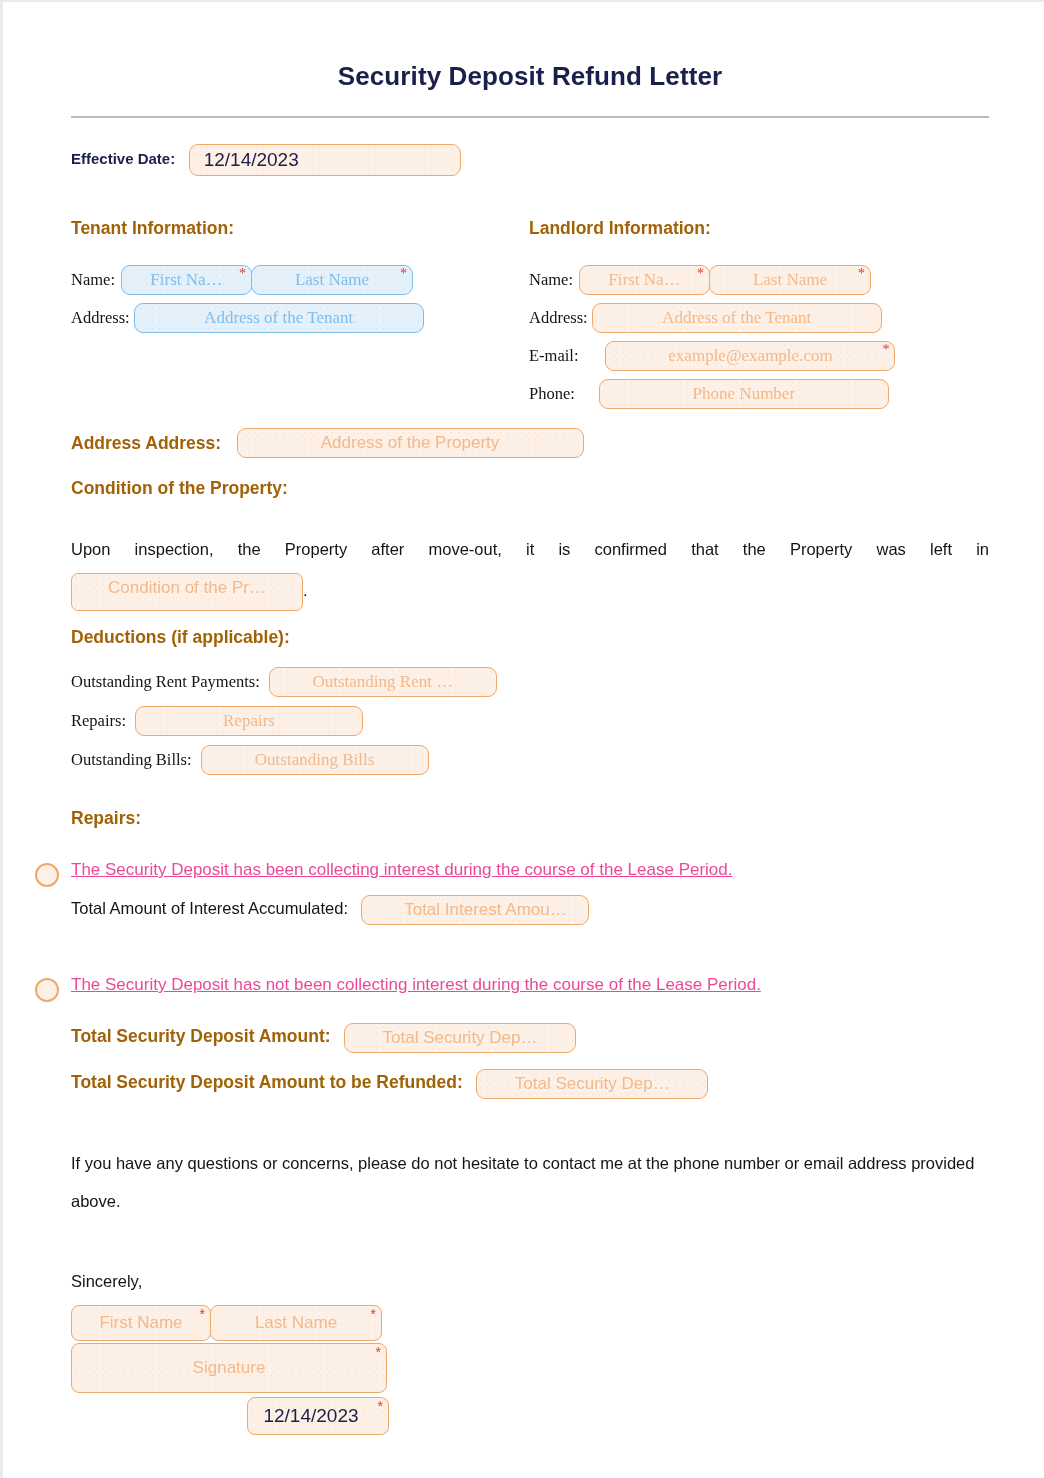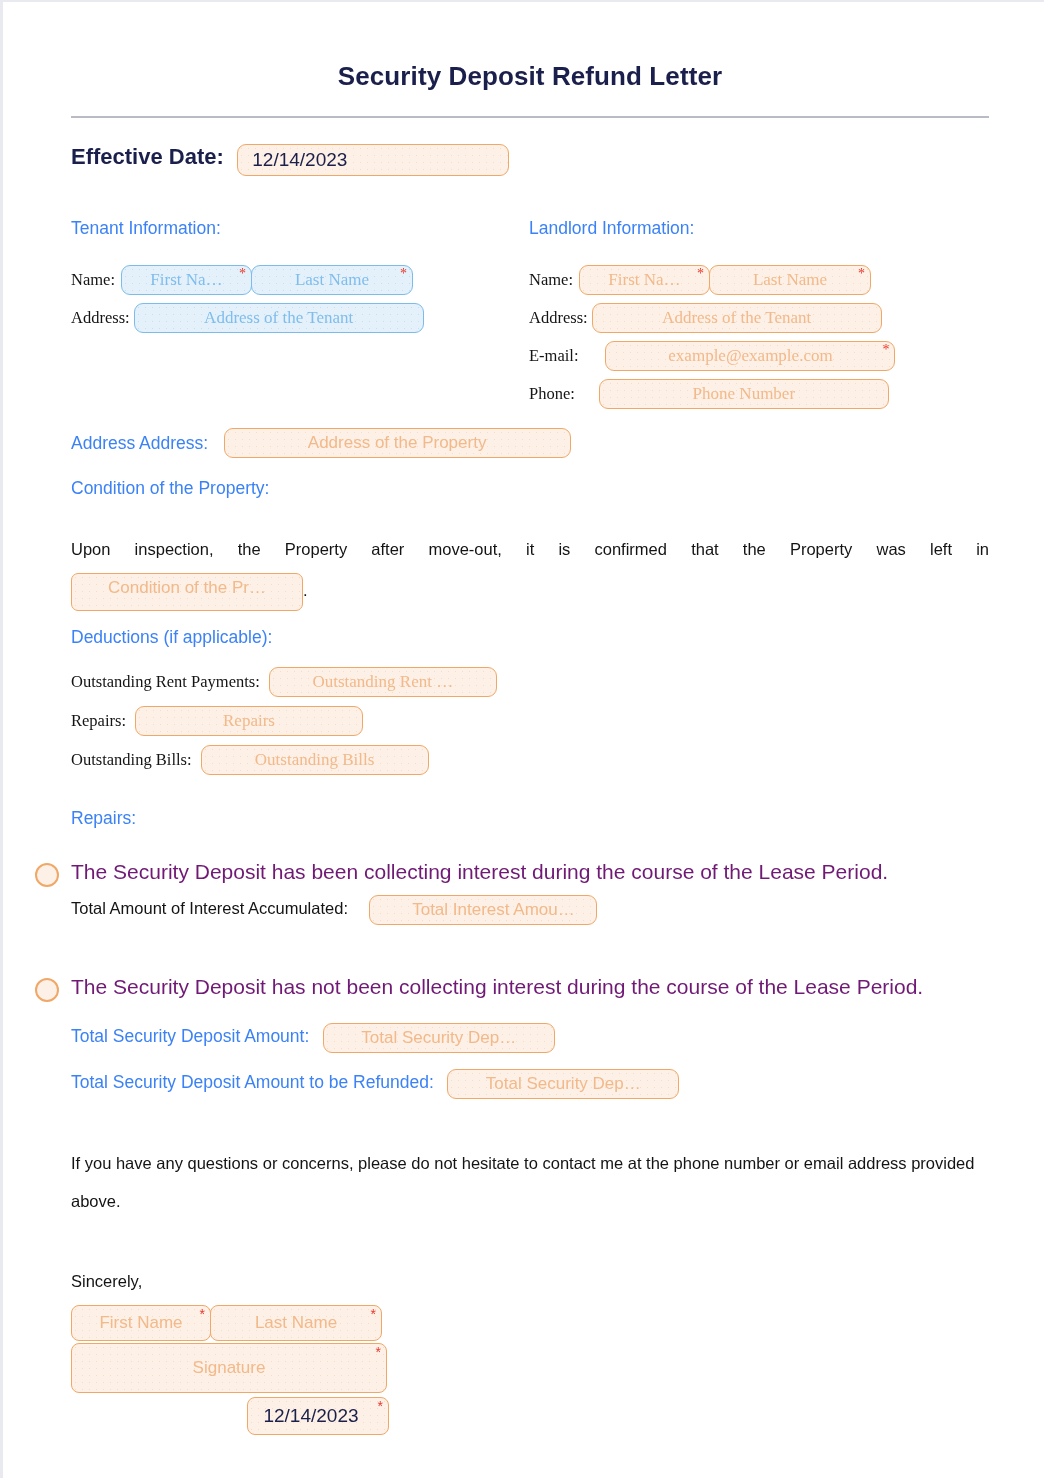--- a/index.html
+++ b/index.html
@@ -47,22 +47,22 @@
     margin-top: 24px;
     height: 0;
     border: 0;
     border-top: 2px solid #b9bcc4;
     width: 918px;
   }
 
   
   .sec-head {
     font-size: 17.5px;
-    font-weight: normal;
-    color: #3b82f6;
+    font-weight: bold;
+    color: #a16207;
   }
   .lbl {
     font-size: 16.5px;
     color: #141414;
     font-weight: normal;
   }
   .body-text {
     font-size: 16.5px;
     color: #141414;
     line-height: 38px;
@@ -118,21 +118,21 @@
     top: 1px;
     right: 5px;
     line-height: 14px;
   }
 
   
   .row { position: absolute; white-space: nowrap; }
 
   
   #r-eff { top: 142px; left: 0; }
-  #r-eff .lbl { font-size: 22px; font-weight: bold; color: #1a1f4b; }
+  #r-eff .lbl { font-size: 15px; font-weight: bold; color: #1a1f4b; }
   #f-eff { width: 272px; height: 32px; line-height: 30px; margin-left: 9px; }
 
   
   #col-tenant { position: absolute; top: 216px; left: 0; width: 470px; }
   #col-landlord { position: absolute; top: 216px; left: 458px; width: 460px; }
   .col-rows { margin-top: 22px; }
   .frow { height: 38px; display: flex; align-items: center; font-family: Liberation Serif, serif; }
   .frow .lbl { flex: 0 0 auto; }
   .gap { display: inline-block; width: 6px; }
 
@@ -161,25 +161,25 @@
   .radio-line { position: absolute; left: -36px; width: 954px; }
   .radio {
     position: absolute;
     left: 0; top: 3px;
     width: 24px; height: 24px;
     border: 2px solid #f0a868;
     border-radius: 50%;
     background: #fdf0e6;
     box-sizing: border-box;
   }
-  .radio-txt { display: inline-block; margin-left: 36px; font-size: 21px; color: #701a75; }
+  .radio-txt { display: inline-block; margin-left: 36px; font-size: 17px; color: #ec4899; text-decoration: underline; }
   #int-opt1 { top: 858px; }
   #int-opt2 { top: 973px; }
   #r-int-amt { top: 893px; left: 0; }
-  #f-int { width: 228px; margin-left: 17px; padding-left: 20px; }
+  #f-int { width: 228px; margin-left: 9px; padding-left: 20px; }
 
   
   #r-tot1 { top: 1021px; left: 0; }
   #r-tot2 { top: 1067px; left: 0; }
   #f-tot1 { width: 232px; margin-left: 9px; }
   #f-tot2 { width: 232px; margin-left: 9px; }
 
   
   #p-close { position: absolute; top: 1142px; left: 0; width: 918px; }
   #r-sincerely { top: 1260px; left: 0; text-align: right; }

